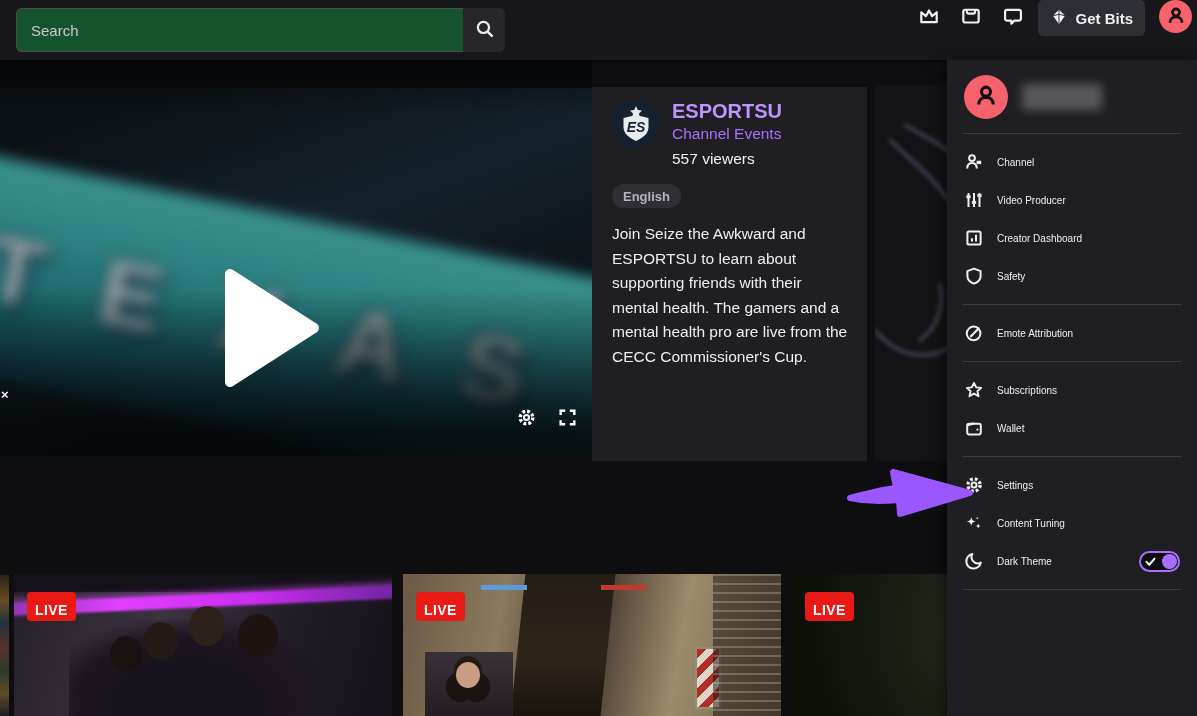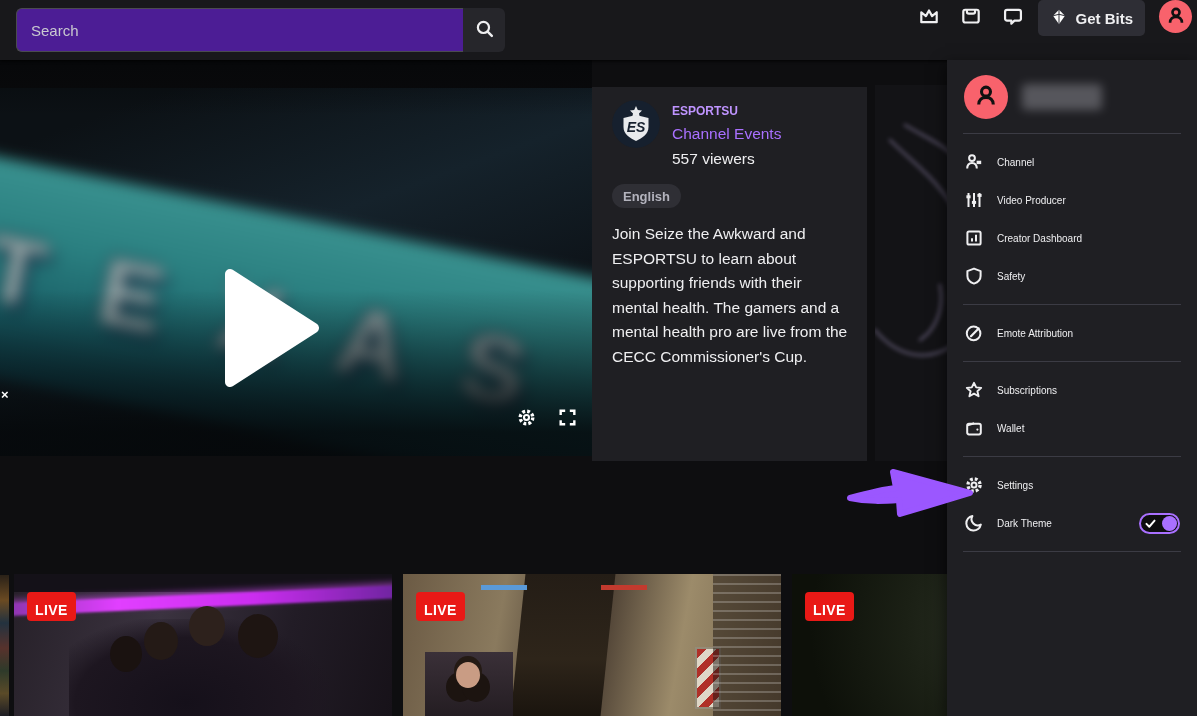--- a/index.html
+++ b/index.html
@@ -4,21 +4,21 @@
 <style>
   * { margin:0; padding:0; box-sizing:border-box; }
   body { background:#000; font-family:"Liberation Sans", sans-serif; }
   .screen { position:relative; width:1197px; height:716px; overflow:hidden;
             background:#0e0e10; font-family:"Liberation Sans", sans-serif; }
 
   
   .topbar { position:absolute; left:0; top:0; width:1197px; height:60px;
             background:#18181b; box-shadow:0 1px 3px rgba(0,0,0,.9); z-index:40; }
   .search-wrap { position:absolute; left:16px; top:8px; height:44px; display:flex; }
-  .search-input { width:447px; height:44px; background:#4c1d95; border:1px solid #4b4b50;
+  .search-input { width:447px; height:44px; background:#14532d; border:1px solid #4b4b50;
                   border-right:none; border-radius:6px 0 0 6px; color:#dedee3; font-size:15px;
                   padding:0 14px; outline:none; font-family:"Liberation Sans", sans-serif; }
   .search-input::placeholder { color:#c9c9d0; opacity:1; }
   .search-btn { width:42px; height:44px; background:#26262b; border:none; border-radius:0 6px 6px 0;
                 display:flex; align-items:center; justify-content:center; cursor:pointer; }
   .topbar-right { position:absolute; right:5px; top:0; height:60px; display:flex; align-items:flex-start; gap:8px; }
   .icon-btn { width:34px; height:34px; background:transparent; border:none; display:flex;
               align-items:center; justify-content:center; cursor:pointer; }
   .get-bits { height:36px; padding:0 12px; background:#2e2e35; border:none; border-radius:5px;
               display:flex; align-items:center; gap:7px; color:#efeff1; font-weight:bold;
@@ -42,21 +42,21 @@
   .play-button { position:absolute; left:224px; top:208px; z-index:5; }
   .player-controls { position:absolute; right:14px; bottom:24px; display:flex; gap:20px; z-index:6; }
   .player-close { position:absolute; left:1px; bottom:55px; color:#fff; font-size:13px;
                   font-weight:bold; z-index:6; line-height:1; }
 
   
   .stream-card { position:absolute; left:592px; top:87px; width:275px; height:374px;
                  background:#1f1f23; padding:13px 20px; z-index:10; }
   .card-head { display:flex; gap:12px; }
   .card-logo { width:48px; height:48px; border-radius:50%; flex:none; }
-  .card-title { color:#bf94ff; font-size:12px; font-weight:bold; line-height:22px; }
+  .card-title { color:#bf94ff; font-size:20px; font-weight:bold; line-height:22px; }
   .card-category { color:#a970ff; font-size:15.5px; line-height:24px; }
   .card-viewers { color:#efeff1; font-size:15.5px; line-height:25px; }
   .card-tag { display:inline-flex; align-items:center; height:24px; padding:0 11px; margin-top:13px;
               background:#2f2f35; border-radius:12px; color:#b3b3bd; font-size:13px; font-weight:bold; }
   .card-desc { margin-top:14px; width:240px; color:#efeff1; font-size:15.5px; line-height:24.5px; }
 
   
   .next-thumb { position:absolute; left:875px; top:85px; width:72px; height:376px;
                 background:#131316; overflow:hidden; z-index:5; }
   .next-thumb svg { position:absolute; left:-30px; top:0; filter:blur(2px); opacity:.55; }
@@ -367,20 +367,30 @@
         <span class="mi-icon">
           <svg width="20" height="20" viewBox="0 0 20 20">
               <circle cx="10" cy="10" r="6.1" fill="none" stroke="#efeff1" stroke-width="3.3" stroke-dasharray="2.8 2"></circle>
               <circle cx="10" cy="10" r="2.5" fill="none" stroke="#efeff1" stroke-width="2"></circle>
             </svg>
         </span>
         <span class="mi-label">Settings</span>
       </div>
       <div class="menu-item">
         <span class="mi-icon">
+          <svg width="20" height="20" viewBox="0 0 20 20" fill="#efeff1">
+              <path d="M7.3 4 C7.8 7 8.8 8 11.8 8.5 C8.8 9 7.8 10 7.3 13 C6.8 10 5.8 9 2.8 8.5 C5.8 8 6.8 7 7.3 4 Z"></path>
+              <path d="M14.2 10.2 C14.5 12 15.1 12.6 16.9 12.9 C15.1 13.2 14.5 13.8 14.2 15.6 C13.9 13.8 13.3 13.2 11.5 12.9 C13.3 12.6 13.9 12 14.2 10.2 Z"></path>
+              <path d="M13.2 3.4 C13.4 4.5 13.8 4.9 14.9 5.1 C13.8 5.3 13.4 5.7 13.2 6.8 C13 5.7 12.6 5.3 11.5 5.1 C12.6 4.9 13 4.5 13.2 3.4 Z"></path>
+            </svg>
+        </span>
+        <span class="mi-label">Content Tuning</span>
+      </div>
+      <div class="menu-item">
+        <span class="mi-icon">
           <svg width="20" height="20" viewBox="0 0 20 20">
               <path d="M16.8 11.6 A7.3 7.3 0 1 1 8.4 3.1 A6.2 6.2 0 0 0 16.8 11.6 Z" fill="none" stroke="#efeff1" stroke-width="2" stroke-linejoin="round"></path>
             </svg>
         </span>
         <span class="mi-label">Dark Theme</span>
         <span class="mi-right">
           <span class="toggle">
             <svg width="13" height="13" viewBox="0 0 16 16">
                 <polyline points="3,8.5 6.5,12 13,4.5" fill="none" stroke="#fff" stroke-width="2.4" stroke-linecap="round" stroke-linejoin="round"></polyline>
               </svg>

